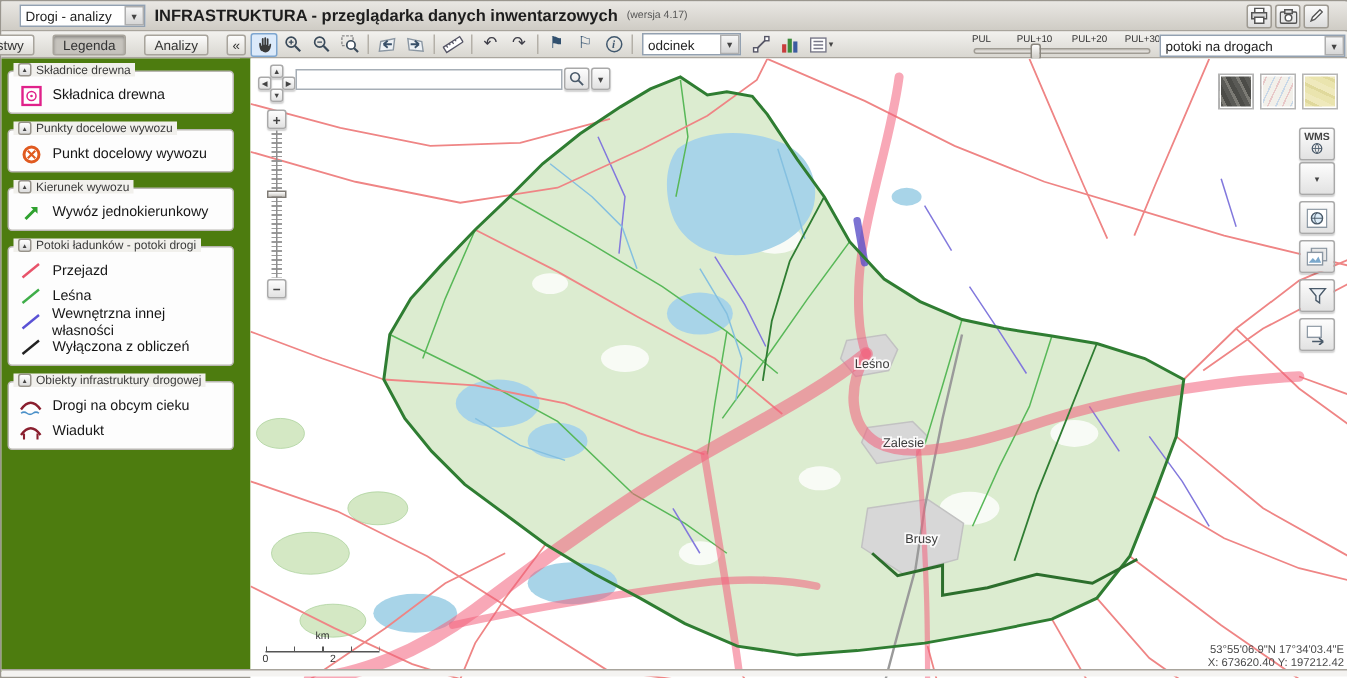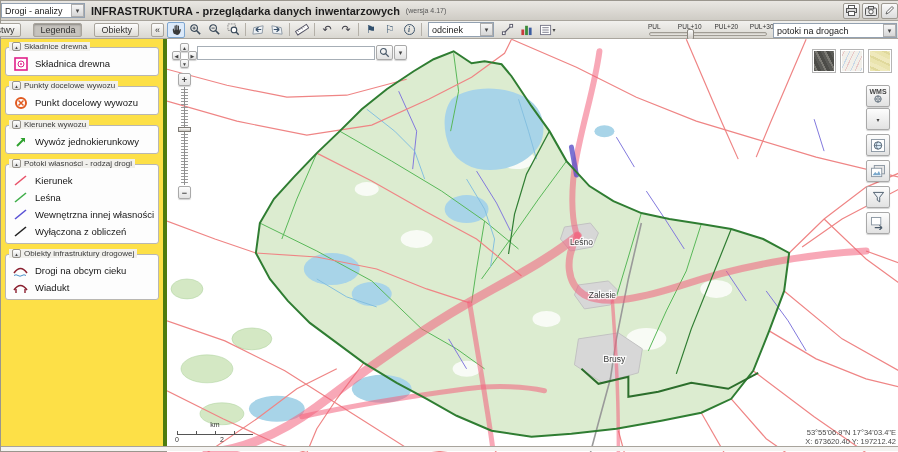--- a/index.html
+++ b/index.html
@@ -3,21 +3,21 @@
 <meta charset="utf-8">
 <style>
   * { margin:0; padding:0; box-sizing:border-box; }
   html,body { width:898px; height:452px; overflow:hidden;
     font-family:"Liberation Sans","DejaVu Sans",sans-serif; background:#fff; }
   #stage { position:relative; width:898px; height:452px; border:1px solid #9a968e; }
 
   
   #titlebar { position:absolute; left:0; top:0; width:898px; height:20px;
     background:linear-gradient(#e9e7e3,#cfccc5); border-bottom:1px solid #a8a49c;
-    display:flex; align-items:center; padding:0 0; }
+    display:flex; align-items:center; padding:0 12px; }
   .fselect { display:flex; align-items:center; border:1px solid #93a1b1; background:#fff;
     height:15px; font-size:9px; color:#222; padding-left:3px; }
   .fselect .caret { margin-left:auto; width:13px; height:13px;
     background:linear-gradient(#f6f6f6,#d6d6d6); border:1px solid #aeaeae;
     display:flex; align-items:center; justify-content:center; font-size:7px; color:#444; }
   #context-select { width:84px; }
   #app-title { margin-left:6px; font-size:11px; font-weight:bold; color:#1d1d1d; white-space:nowrap; }
   #app-version { margin-left:6px; font-size:7px; color:#555; }
   #win-buttons { margin-left:auto; display:flex; gap:2px; padding-right:1px; }
   .win-btn { width:17px; height:16px; background:linear-gradient(#fbfbfb,#dcdcdc);
@@ -43,21 +43,21 @@
   #pulzone { position:absolute; left:646px; top:2px; width:122px; height:15px; }
   .pul-label { position:absolute; top:0; transform:translateX(-50%); font-size:6.5px; color:#333; }
   #pul-track { position:absolute; left:2px; right:2px; top:9px; height:4px;
     border:1px solid #a09c94; border-radius:2px; background:linear-gradient(#cac7c1,#eceae6); }
   #pul-handle { position:absolute; top:6px; left:33%; width:7px; height:11px;
     background:linear-gradient(#fdfdfd,#cfccc6); border:1px solid #8a867e; border-radius:2px; }
   #overlay-select { position:absolute; left:772px; top:2px; width:124px; }
 
   
   #sidebar { position:absolute; left:0; top:38px; width:166px; height:409px;
-    background:#fde047; border-right:4px solid #4d7c0f; overflow:hidden; }
+    background:#4d7c0f; border-right:7px solid #4d7c0f; overflow:hidden; }
   .lgroup { position:relative; margin:8px 4px 10px 4px; border:1px solid #b9b7b2; border-radius:3px;
     background:#fdfdfd; padding:7px 3px 3px 3px; }
   .lgroup-title { position:absolute; top:-6px; left:3px; display:flex; align-items:center; gap:3px;
     background:#f1f0ec; padding:0 3px; font-size:8px; color:#3a3a3a; white-space:nowrap; }
   .collapse-btn { width:9px; height:9px; border:1px solid #97938b; border-radius:2px;
     background:linear-gradient(#fff,#ddd); font-size:5px; color:#444;
     display:flex; align-items:center; justify-content:center; }
   .litem { display:flex; align-items:center; gap:6px; height:17px; padding-left:3px;
     font-size:9.5px; color:#161616; }
   .licon { width:17px; height:15px; display:flex; align-items:center; justify-content:center; }
@@ -143,21 +143,21 @@
           <path d="M2,9 L3,6.5 8,1.5 9.5,3 4.5,8 Z" fill="#fff" stroke="#555" stroke-width="0.9"></path>
         </svg>
       </div>
     </div>
   </div>
 
   <div id="toolbar">
     <div id="tabzone">
       <div class="tab">Warstwy</div>
       <div class="tab active">Legenda</div>
-      <div class="tab">Obiekty</div>
+      <div class="tab">Analizy</div>
       <div class="tab sq">«</div>
     </div>
     <div id="tools">
       <div class="tbtn active">
         <svg width="13" height="13" viewBox="0 0 14 14">
           <path d="M4.6,12 C3.4,10.6 3,8.6 3,6.6 c0,-.8 1.2,-.8 1.3,0 l.2,1.4 h.4 V3.2 c0,-.9 1.3,-.9 1.3,0 V7.4 h.5 V2.6 c0,-.9 1.3,-.9 1.3,0 V7.4 h.5 V3.4 c0,-.9 1.2,-.9 1.2,0 V8.2 h.4 l.3,-1.1 c.2,-.8 1.3,-.6 1.2,.2 -.2,1.7 -.6,3.4 -1.7,4.6 -1.3,1.3 -3.6,1.3 -4.9,-.2 Z" fill="#3a3a3a"></path>
         </svg>
       </div>
       <div class="tbtn">
         <svg width="13" height="13" viewBox="0 0 14 14">
@@ -308,29 +308,29 @@
             <path d="M6.5,3 L11,3 L11,7.5 Z" fill="#2fa12f"></path>
           </svg>
         </span>
         <span>Wywóz jednokierunkowy</span>
       </div>
     </div>
 
     <div class="lgroup">
       <div class="lgroup-title">
         <span class="collapse-btn">▴</span>
-        <span>Potoki własności - rodzaj drogi</span>
+        <span>Potoki ładunków - potoki drogi</span>
       </div>
       <div class="litem">
         <span class="licon">
           <svg width="15" height="13" viewBox="0 0 15 13">
               <path d="M2,11 L13,2" stroke="#e8536a" stroke-width="1.6"></path>
             </svg>
         </span>
-        <span>Kierunek</span>
+        <span>Przejazd</span>
       </div>
       <div class="litem">
         <span class="licon">
           <svg width="15" height="13" viewBox="0 0 15 13">
               <path d="M2,11 L13,2" stroke="#3fae49" stroke-width="1.6"></path>
             </svg>
         </span>
         <span>Leśna</span>
       </div>
       <div class="litem">

